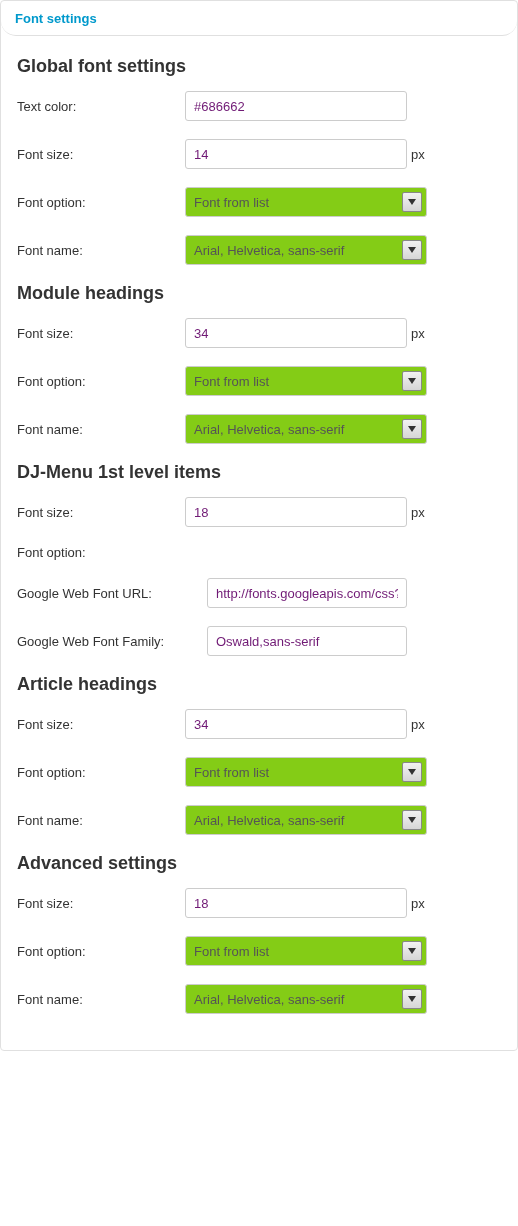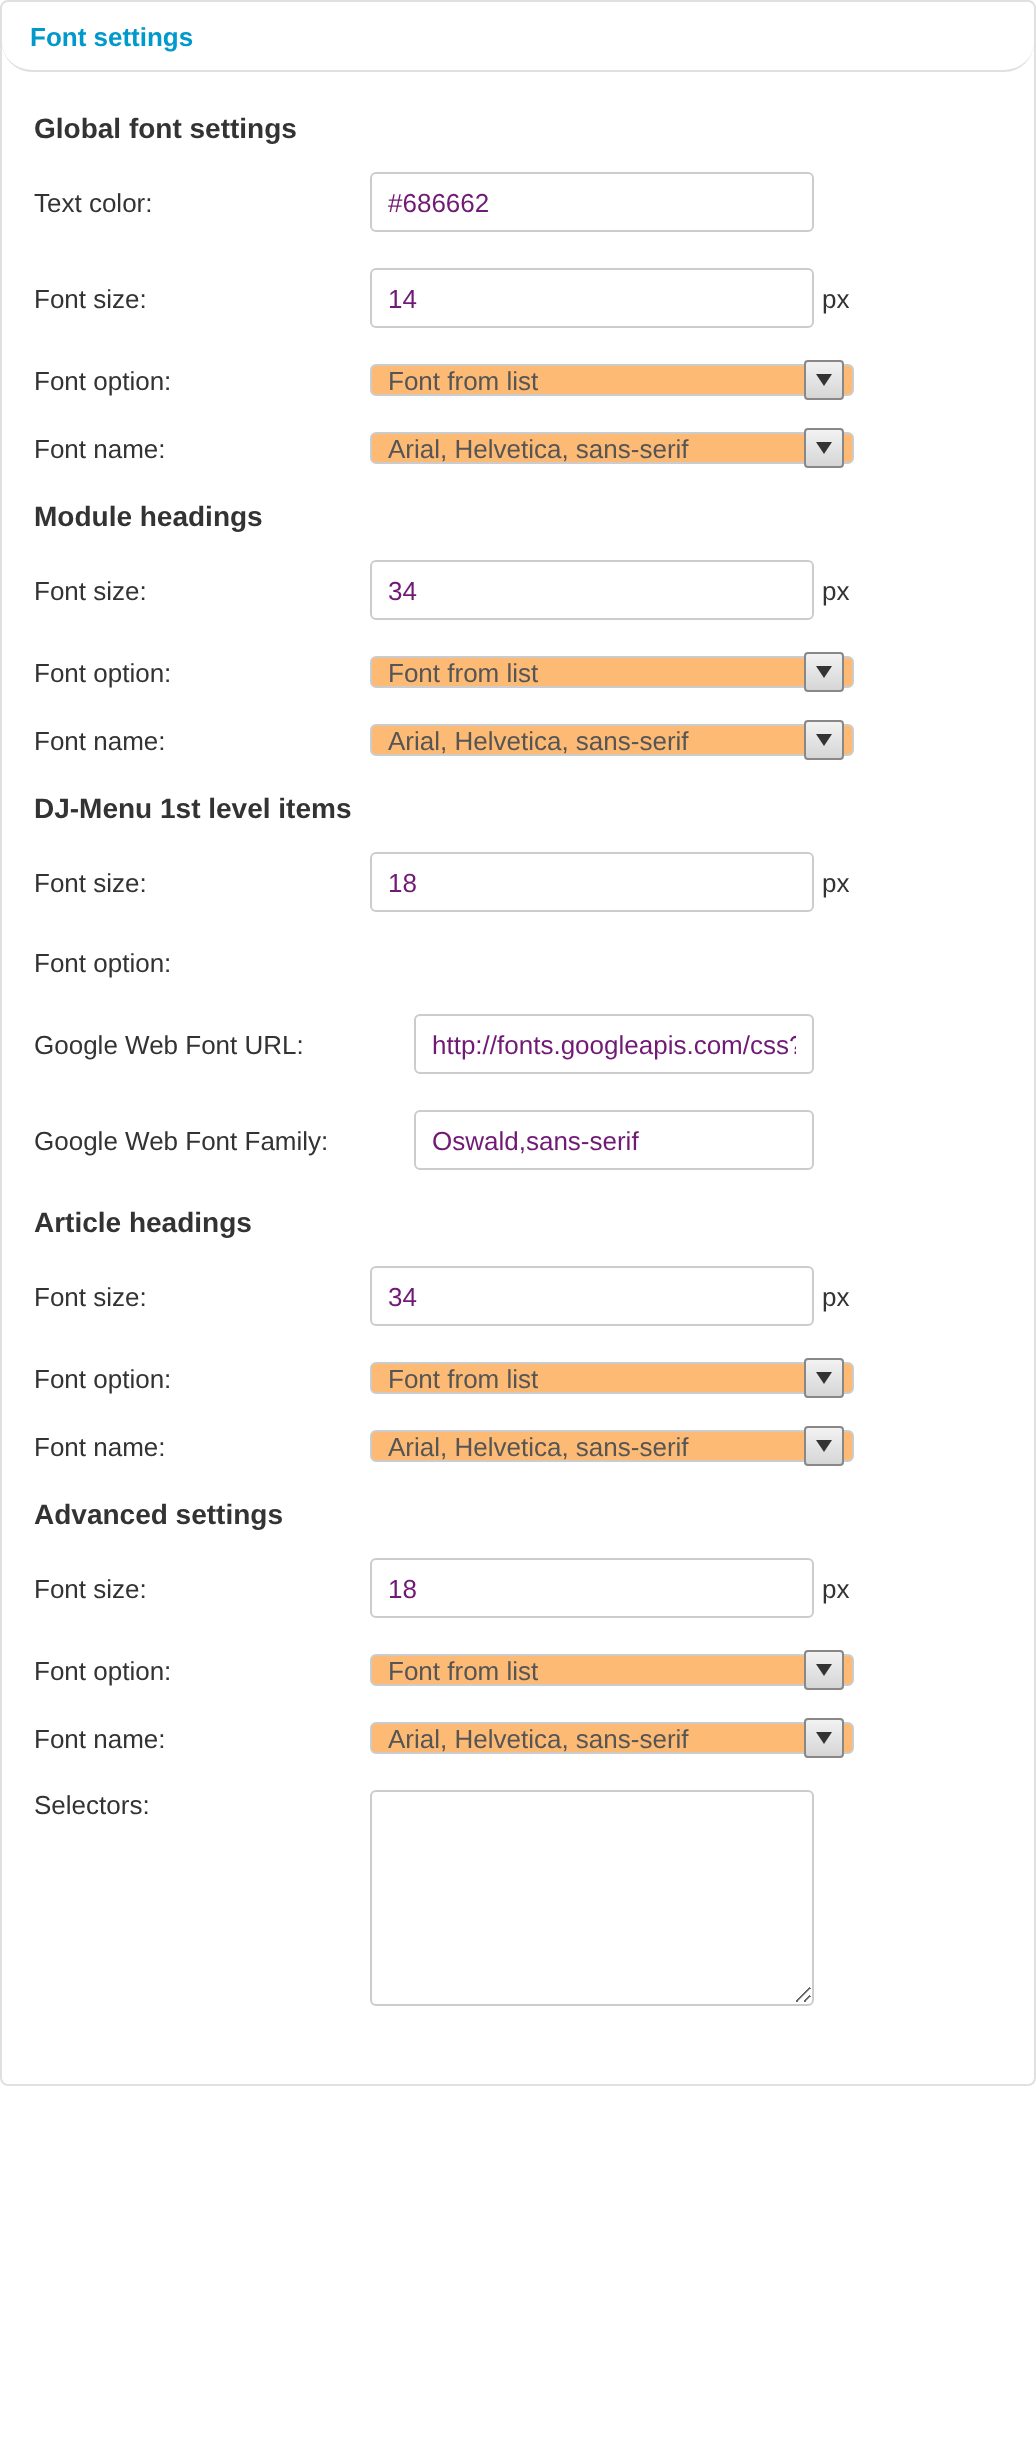--- a/index.html
+++ b/index.html
@@ -23,21 +23,21 @@
     color: #0099cc;
     font-weight: bold;
     font-size: 13px;
     border-radius: 15px;
   }
   .panel-body {
     padding: 8px 16px 18px 16px;
   }
   .section-title {
     font-weight: bold;
-    font-size: 14px;
+    font-size: 18px;
     color: #333;
     margin: 12px 0 14px 0;
   }
   .row {
     display: flex;
     align-items: center;
     margin-bottom: 18px;
   }
   .label {
     width: 168px;
@@ -64,24 +64,24 @@
     background: #fff;
     font-family: inherit;
   }
   textarea {
     height: 108px;
     resize: both;
   }
   .select-wrap {
     position: relative;
     width: 100%;
-    height: 16px;
+    height: 30px;
     border: 1px solid #ccc;
     border-radius: 3px;
-    background: #fdba74;
+    background: #84cc16;
     display: flex;
     align-items: center;
   }
   .select-value {
     flex: 1;
     padding: 0 8px;
     font-size: 13px;
     color: #555;
     white-space: nowrap;
     overflow: hidden;
@@ -290,21 +290,15 @@
           <div class="select-value">Arial, Helvetica, sans-serif</div>
           <div class="select-arrow">
             <svg width="8" height="6" viewBox="0 0 8 6">
                 <polygon points="0,0 8,0 4,6" fill="#333"></polygon>
               </svg>
           </div>
         </div>
       </div>
     </div>
 
-    <div class="row" style="align-items:flex-start;">
-      <div class="label">Selectors:</div>
-      <div class="control">
-        <textarea value="" style=""></textarea>
-      </div>
-    </div>
 
   </div>
 </div>
 
 </body></html>

